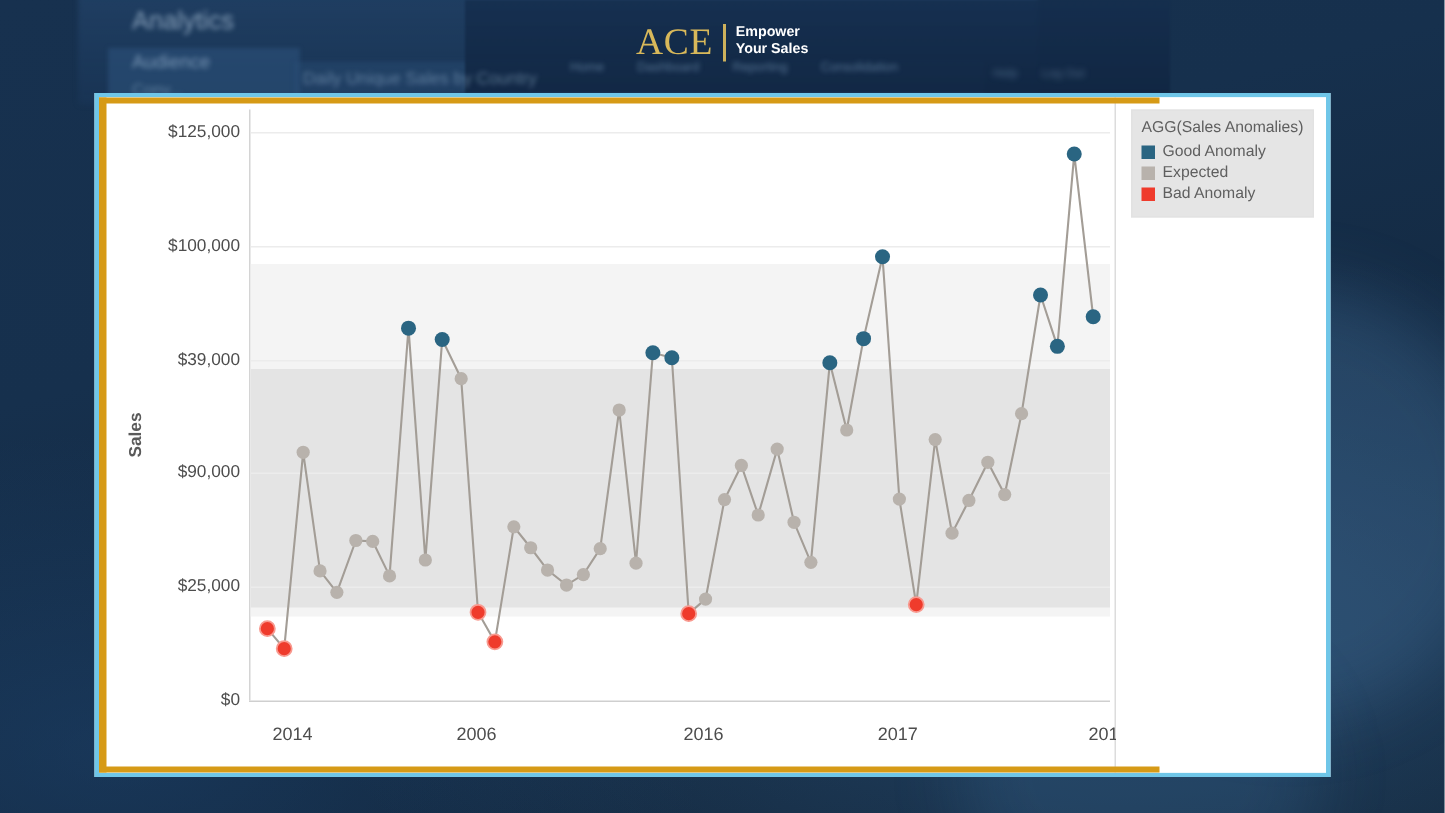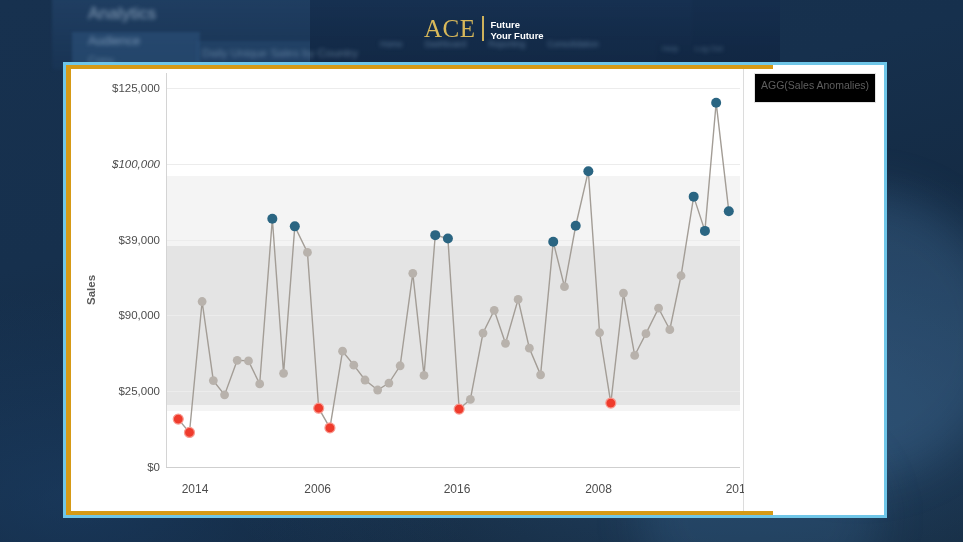--- a/index.html
+++ b/index.html
@@ -93,21 +93,21 @@
     left: 202px; top: 47px;
     font-size: 11.5px;
     color: rgba(168,198,226,0.45);
   }
 
   
   #ace-logo-block {
     position: absolute;
     left: 424px; top: 16px;
     display: flex;
-    align-items: flex-end;
+    align-items: flex-start;
     filter: blur(0.45px);
   }
   #ace-wordmark {
     font-family: "Liberation Serif", serif;
     font-size: 25px;
     letter-spacing: 0.5px;
     color: #d8b85a;
     line-height: 1;
   }
   #ace-logo-divider {
@@ -273,21 +273,21 @@
 
   
   #legend-pane {
     position: relative;
     flex: 1;
     background: #ffffff;
     padding: 8px 8px 0 10px;
   }
   #legend-card {
     border: 1px solid #e2e2e2;
-    background: #000000;
+    background: #e5e5e5;
     padding: 5px 6px 7px 6px;
   }
   #legend-title {
     font-size: 10.5px;
     color: #5f5f5f;
     margin-bottom: 4px;
     white-space: nowrap;
   }
   .legend-entry {
     display: flex;
@@ -318,22 +318,22 @@
 
   <div class="bg-text" id="bg-analytics-title">Analytics</div>
   <div class="bg-text" id="bg-audience-label">Audience</div>
   <div class="bg-text" id="bg-conv-label">Conv...</div>
   <div class="bg-text" id="bg-chart-title">Daily Unique Sales by Country</div>
 
   <div id="ace-logo-block">
     <div id="ace-wordmark">ACE</div>
     <div id="ace-logo-divider"></div>
     <div>
-      <div id="ace-tagline">Future</div>
-      <div id="ace-tagline2" class="" style="font-size:9.5px;font-weight:bold;line-height:11px;color:#ffffff;">Your Future</div>
+      <div id="ace-tagline">Empower</div>
+      <div id="ace-tagline2" class="" style="font-size:9.5px;font-weight:bold;line-height:11px;color:#ffffff;">Your Sales</div>
     </div>
   </div>
 
   <div id="bg-topnav">
     <span class="nav-item">Home</span>
     <span class="nav-item">Dashboard</span>
     <span class="nav-item">Reporting</span>
     <span class="nav-item">Consolidation</span>
   </div>
   <div id="bg-topnav-right">
@@ -351,21 +351,21 @@
 
     <div id="chart-pane">
 
       <div id="y-axis-title">Sales</div>
 
       <div id="y-tick-labels">
           <div class="y-tick-label" style="top: 402px;">$0</div>
           <div class="y-tick-label" style="top: 326.231px;">$25,000</div>
           <div class="y-tick-label" style="top: 250.462px;">$90,000</div>
           <div class="y-tick-label" style="top: 174.692px;">$39,000</div>
-          <div class="y-tick-label" style="top: 98.9231px; font-style: italic;">$100,000</div>
+          <div class="y-tick-label" style="top: 98.9231px;">$100,000</div>
           <div class="y-tick-label" style="top: 23.1538px;">$125,000</div>
         </div>
 
       <div id="plot-area">
         <div class="band" id="band-outer" style="top: 103.046px; height: 234.885px; background: rgb(244, 244, 244);"></div>
         <div class="band" id="band-inner" style="top: 172.754px; height: 159.115px; background: rgb(228, 228, 228);"></div>
         <div id="gridlines">
             <div class="gridline" style="top: 318.231px;"></div>
             <div class="gridline" style="top: 242.462px;"></div>
             <div class="gridline" style="top: 166.692px;"></div>
@@ -421,26 +421,40 @@
             <circle cx="526.6544117647153" cy="123.6553846153846" r="5" fill="#2a6582"></circle>
             <circle cx="537.8897058823522" cy="157.90307692307692" r="5" fill="#2a6582"></circle>
             <circle cx="549.1249999999893" cy="29.701538461538462" r="5" fill="#2a6582"></circle>
             <circle cx="561.7647058823629" cy="138.2030769230769" r="5" fill="#2a6582"></circle>
           </svg>
       </div>
 
       <div id="x-axis">
           <div class="x-tick-label" style="left: 29px;">2014</div>
           <div class="x-tick-label" style="left: 151.676px;">2006</div>
-          <div class="x-tick-label" style="left: 291px;">2016</div>
-          <div class="x-tick-label" style="left: 432.559px;">2008</div>
+          <div class="x-tick-label" style="left: 303px;">2016</div>
+          <div class="x-tick-label" style="left: 432.559px;">2017</div>
           <div class="x-tick-label" style="left: 573px;">2018</div>
         </div>
     </div>
 
     <div id="legend-pane">
       <div id="legend-card">
         <div id="legend-title">AGG(Sales Anomalies)</div>
+        <div id="legend-entries">
+            <div class="legend-entry">
+              <span class="legend-swatch" style="background: rgb(42, 101, 130);"></span>
+              <span class="legend-label">Good Anomaly</span>
+            </div>
+            <div class="legend-entry">
+              <span class="legend-swatch" style="background: rgb(184, 178, 172);"></span>
+              <span class="legend-label">Expected</span>
+            </div>
+            <div class="legend-entry">
+              <span class="legend-swatch" style="background: rgb(239, 59, 44);"></span>
+              <span class="legend-label">Bad Anomaly</span>
+            </div>
+          </div>
       </div>
     </div>
 
   </div>
 </div>
 
 </body></html>

